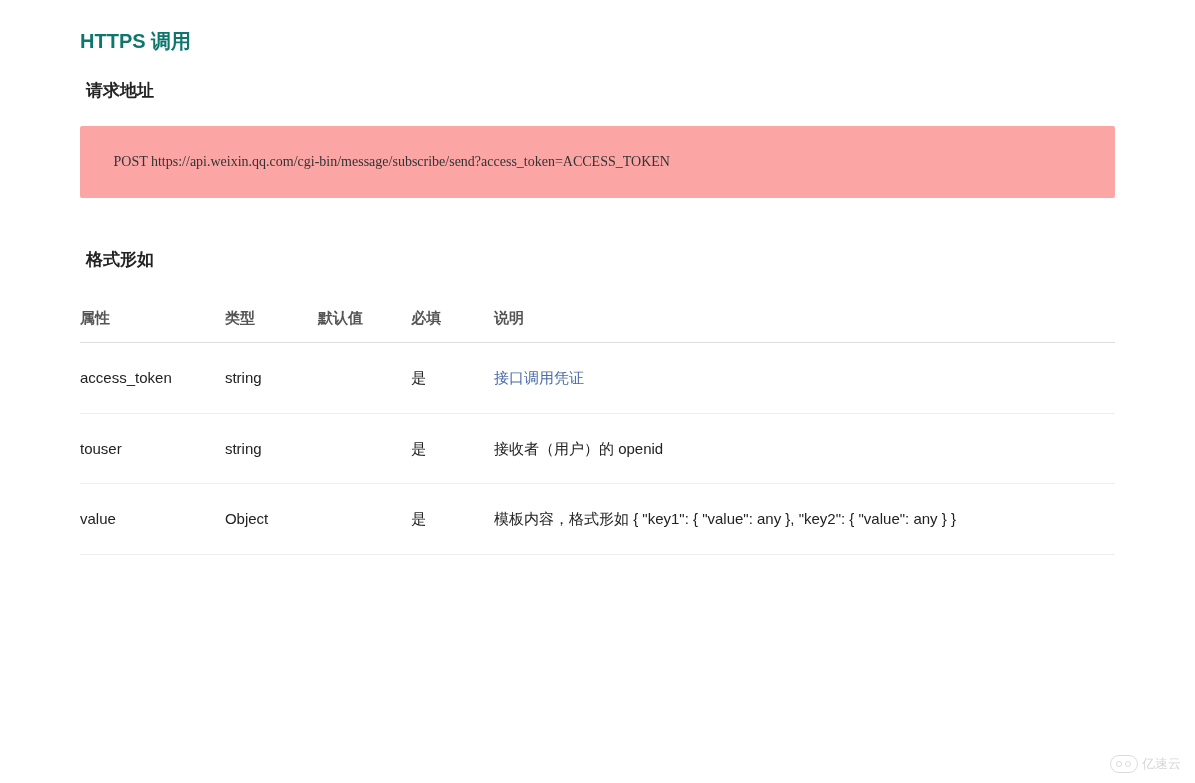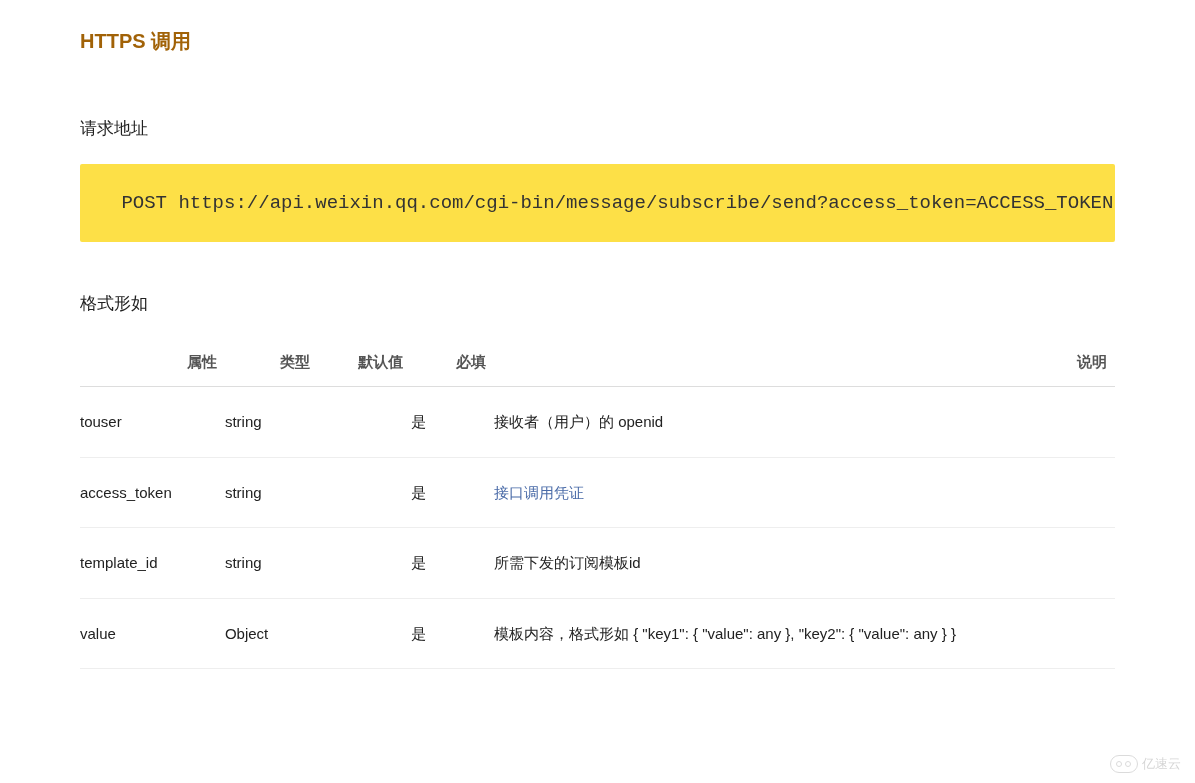--- a/index.html
+++ b/index.html
@@ -12,48 +12,48 @@
   }
   .page {
     width: 1195px;
     min-height: 783px;
     padding: 28px 80px 40px 80px;
     position: relative;
   }
   h1.section-title {
     font-size: 20px;
     font-weight: 700;
-    color: #a16207;
-    margin: 0 0 62px 0;
+    color: #0f766e;
+    margin: 0 0 24px 0;
   }
   h2.sub-title {
     font-size: 17px;
-    font-weight: 400;
+    font-weight: 700;
     color: #222;
-    margin: 0 0 24px 0;
+    margin: 0 0 24px 6px;
   }
   .code-block {
-    background: #fde047;
+    background: #fca5a5;
     padding: 28px 30px;
     margin: 0 0 50px 0;
-    font-family: Liberation Mono, monospace;
-    font-size: 19px;
+    font-family: Liberation Serif, serif;
+    font-size: 14px;
     color: #333;
     white-space: pre;
     overflow-x: auto;
     border-radius: 2px;
   }
   table.params {
     width: 100%;
     border-collapse: collapse;
     margin-top: 8px;
     table-layout: fixed;
   }
   table.params thead th {
-    text-align: right;
+    text-align: left;
     font-weight: 600;
     font-size: 15px;
     color: #555;
     padding: 14px 8px 14px 0;
     border-bottom: 1px solid #ddd;
   }
   table.params tbody td {
     font-size: 15px;
     color: #222;
     padding: 22px 8px 22px 0;
@@ -126,39 +126,32 @@
       <tr>
         <th>属性</th>
         <th>类型</th>
         <th>默认值</th>
         <th>必填</th>
         <th>说明</th>
       </tr>
     </thead>
     <tbody>
       <tr>
-        <td>touser</td>
-        <td>string</td>
-        <td></td>
-        <td>是</td>
-        <td>接收者（用户）的 openid</td>
-      </tr>
-      <tr>
         <td>access_token</td>
         <td>string</td>
         <td></td>
         <td>是</td>
         <td><a href="#" class="doc-link">接口调用凭证</a></td>
       </tr>
       <tr>
-        <td>template_id</td>
+        <td>touser</td>
         <td>string</td>
         <td></td>
         <td>是</td>
-        <td>所需下发的订阅模板id</td>
+        <td>接收者（用户）的 openid</td>
       </tr>
       <tr>
         <td>value</td>
         <td>Object</td>
         <td></td>
         <td>是</td>
         <td>模板内容，格式形如 { "key1": { "value": any }, "key2": { "value": any } }</td>
       </tr>
     </tbody>
   </table>

